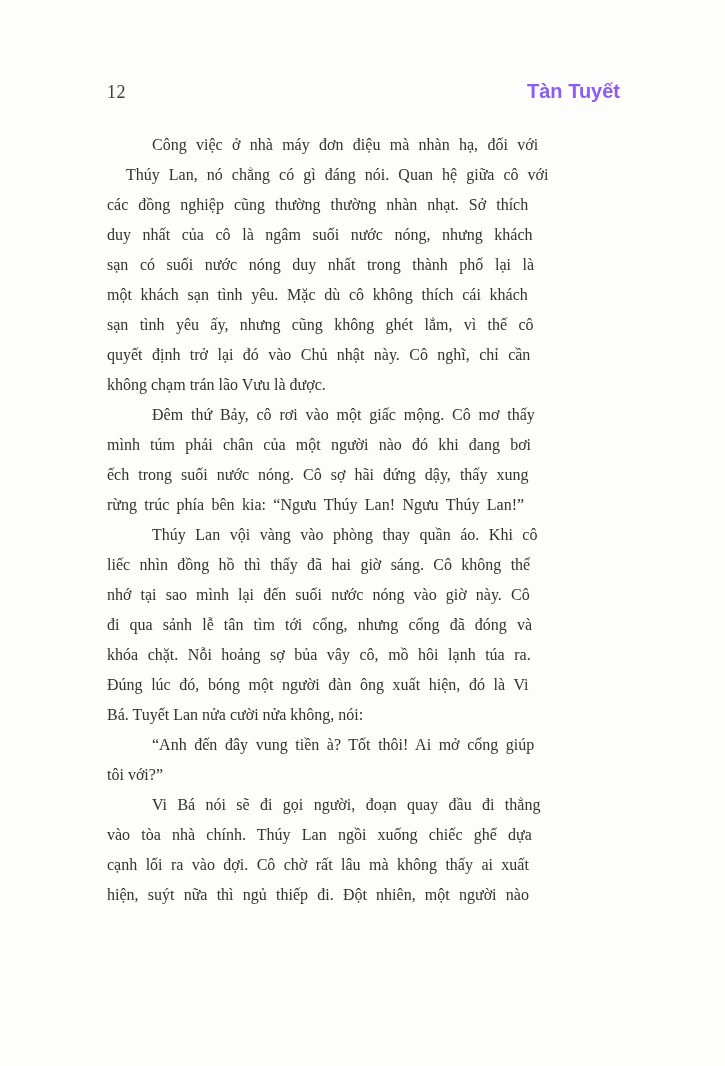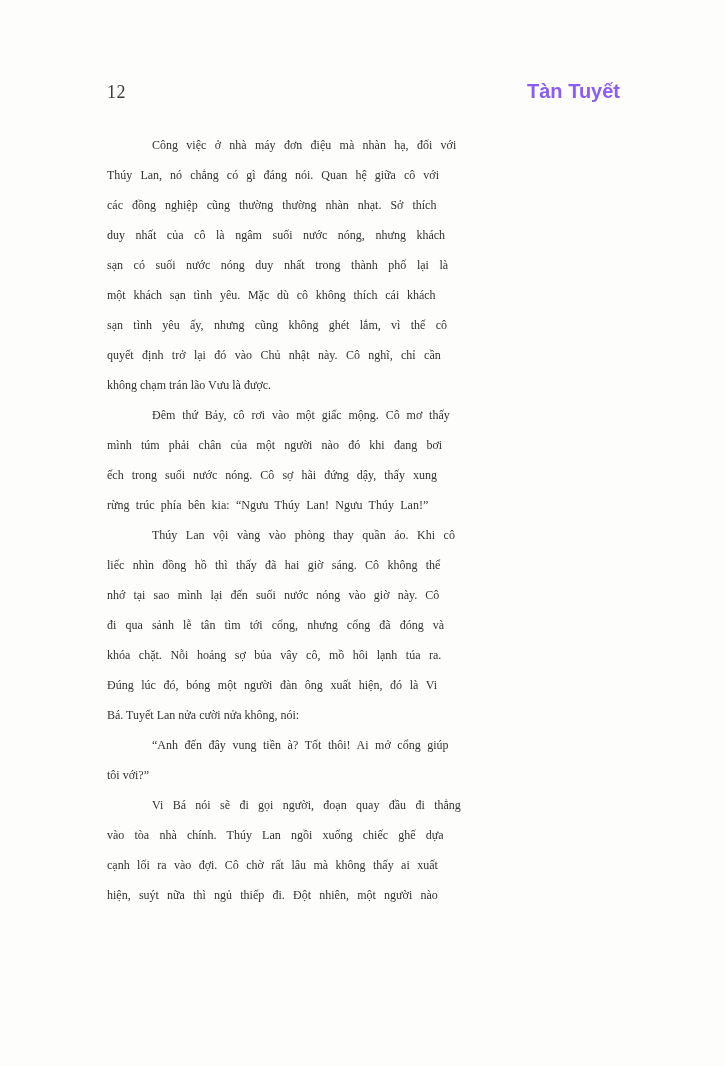--- a/index.html
+++ b/index.html
@@ -34,21 +34,21 @@
   .running-head {
     font-family: Liberation Sans, sans-serif;
     font-size: 20px;
     font-weight: 600;
     color: #8b5cf6;
     margin-left: 31px;
   }
   .page-body {
     margin-top: 27px;
     font-family: "Liberation Serif", "DejaVu Serif", serif;
-    font-size: 12px;
+    font-size: 16px;
     color: #333230;
     width: 513px;
   }
   .paragraph {
     margin: 0;
   }
   .line {
     line-height: 30px;
     height: 30px;
     white-space: nowrap;
@@ -65,21 +65,21 @@
 <body style="background: rgb(253, 253, 251);">
 
 <div class="book-page">
   <div class="page-header">
     <span class="page-number">12</span>
     <span class="running-head">Tàn Tuyết</span>
   </div>
   <div class="page-body" style="color: rgb(51, 50, 48);">
       <div class="paragraph">
         <div class="line first"><span style="word-spacing: 5.32386px;">Công việc ở nhà máy đơn điệu mà nhàn hạ, đối với</span></div>
-        <div class="line"><span style="word-spacing: 5.04818px;">Thúy Lan, nó chẳng có gì đáng nói. Quan hệ giữa cô với</span></div>
+        <div class="line"><span style="word-spacing: 5.04818px; margin-left: 19px;">Thúy Lan, nó chẳng có gì đáng nói. Quan hệ giữa cô với</span></div>
         <div class="line"><span style="word-spacing: 6.01215px;">các đồng nghiệp cũng thường thường nhàn nhạt. Sở thích</span></div>
         <div class="line"><span style="word-spacing: 7.58281px;">duy nhất của cô là ngâm suối nước nóng, nhưng khách</span></div>
         <div class="line"><span style="word-spacing: 7.57386px;">sạn có suối nước nóng duy nhất trong thành phố lại là</span></div>
         <div class="line"><span style="word-spacing: 4.72727px;">một khách sạn tình yêu. Mặc dù cô không thích cái khách</span></div>
         <div class="line"><span style="word-spacing: 7.34091px;">sạn tình yêu ấy, nhưng cũng không ghét lắm, vì thế cô</span></div>
         <div class="line"><span style="word-spacing: 5.40885px;">quyết định trở lại đó vào Chủ nhật này. Cô nghĩ, chỉ cần</span></div>
         <div class="line"><span>không chạm trán lão Vưu là được.</span></div>
       </div>
       <div class="paragraph">
         <div class="line first"><span style="word-spacing: 3.85227px;">Đêm thứ Bảy, cô rơi vào một giấc mộng. Cô mơ thấy</span></div>

